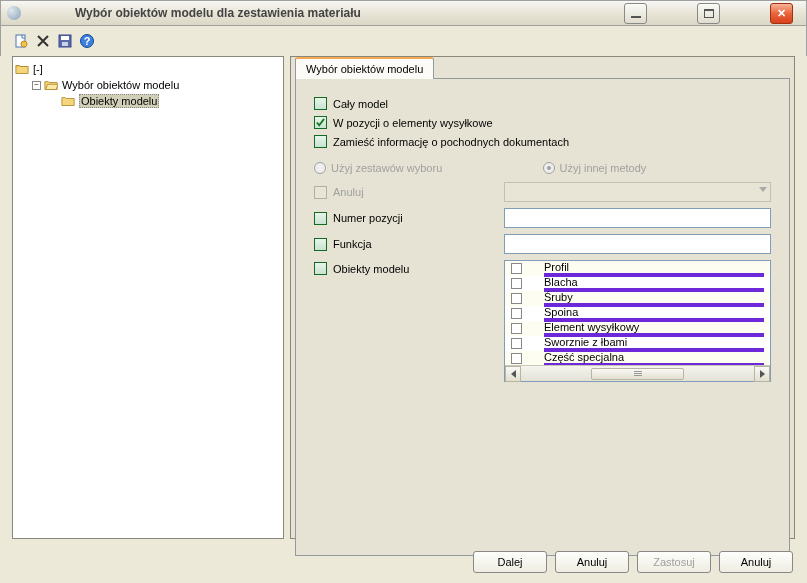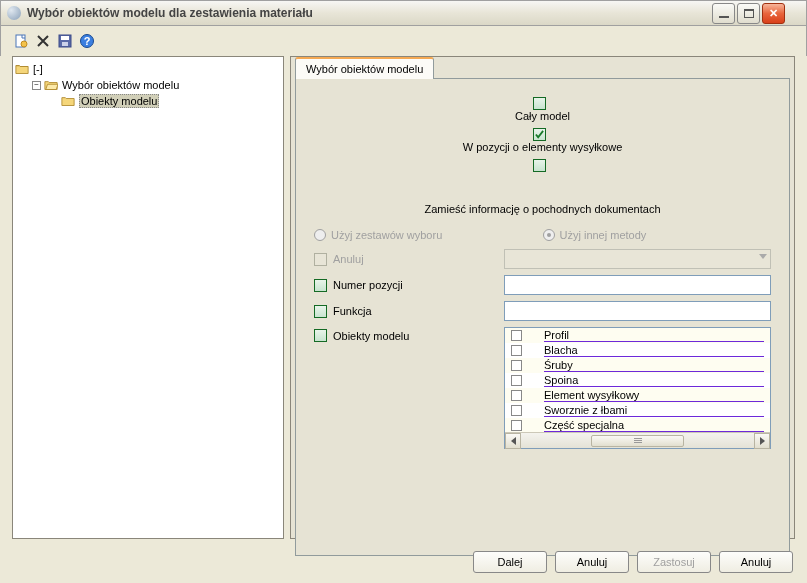--- a/index.html
+++ b/index.html
@@ -1,19 +1,19 @@
 <!DOCTYPE html>
 <html><head>
 <meta charset="utf-8">
 <style>
 * { box-sizing: border-box; margin: 0; padding: 0; font-family: Tahoma, Arial, sans-serif; font-size: 11px; }
 body { background: #ece9d8; width: 807px; height: 583px; overflow: hidden; }
 
 
-.titlebar { height: 26px; background: linear-gradient(to bottom, #f7f7f4 0%, #e8e5d7 50%, #dbd8c7 100%); border: 1px solid #a0a0a0; display: flex; align-items: center; padding: 0 21px 0 6px; }
+.titlebar { height: 26px; background: linear-gradient(to bottom, #f7f7f4 0%, #e8e5d7 50%, #dbd8c7 100%); border: 1px solid #a0a0a0; display: flex; align-items: center; padding: 0 13px 0 6px; gap: 48px; }
 .titlebar .app-icon { width: 14px; height: 14px; border-radius: 50%; background: radial-gradient(circle at 30% 30%, #e0e8f0, #8aa0b8); margin-right: 6px; flex-shrink:0; }
 .titlebar .title-text { flex: 1; font-weight: bold; color: #444; font-size: 12px; }
 .titlebar .win-btn { width: 23px; height: 21px; border: 1px solid #888; border-radius: 3px; margin-left: 2px; display: flex; align-items: center; justify-content: center; font-family: Arial; font-size: 12px; cursor: pointer; background: linear-gradient(to bottom,#fafaf7,#e0ddce); color:#555;}
 .titlebar .win-btn.close { background: linear-gradient(to bottom, #f7b59a 0%, #e8653c 50%, #d9401a 100%); border-color: #a03010; color: #fff; font-weight: bold; }
 .titlebar .win-btn.close span{color:#fff;}
 .titlebar .win-btn .min-bar{width:10px;height:2px;background:#555;margin-top:8px;}
 .titlebar .win-btn .max-box{width:10px;height:9px;border:1px solid #555;border-top:2px solid #555;}
 
 
 .toolbar { height: 30px; display: flex; align-items: center; padding: 0 12px; gap: 6px; border-left:1px solid #a0a0a0;border-right:1px solid #a0a0a0;}
@@ -35,22 +35,22 @@
 .tree-label.selected { background: #d1cfb8; border: 1px dotted #888; padding: 0 1px; }
 .tree-children { padding-left: 17px; }
 .tree-conn{width:12px;display:inline-block;flex-shrink:0;}
 
 
 .tabs { position: absolute; top: 0; left: 4px; right: 4px; }
 .tab-strip { display: flex; height: 22px; position: relative; }
 .tab { background: #fcfbf7; border: 1px solid #919b9c; border-bottom: none; border-radius: 3px 3px 0 0; padding: 3px 10px; font-size: 11px; position: relative; z-index: 2; margin-top: 2px;}
 .tab.active { border-top: 2px solid #f5a953; margin-top: 0; padding-top:4px; }
 .tab-body { position: absolute; top: 21px; left: 0; right: 0; background: #e6e3d4; border: 1px solid #919b9c; padding: 18px 18px 14px 18px; min-height:478px;}
-.tab-body > .row { margin-bottom: 6px; display: flex; align-items: center; flex-direction: column; }
-.tab-body > .row.spaced { margin-top: 0; gap: 31px; }
+.tab-body > .row { margin-bottom: 6px; display: flex; align-items: center; }
+.tab-body > .row.spaced { margin-top: 0; }
 
 
 .chk { width: 13px; height: 13px; border: 1px solid #146a24; background: linear-gradient(to bottom,#e8f4ea,#c8e4cf); margin-right: 6px; flex-shrink:0; display:inline-flex; align-items:center; justify-content:center; cursor:pointer;}
 .chk.checked svg{display:block;}
 .chk svg{display:none;width:9px;height:9px;}
 .radio { width: 12px; height: 12px; border: 1px solid #a0a0a0; border-radius: 50%; background: #eee; margin-right: 5px; flex-shrink:0; display:inline-flex;align-items:center;justify-content:center;}
 .radio .dot{width:4px;height:4px;border-radius:50%;background:#a0a0a0;}
 .lbl-disabled { color: #a0a0a0; text-align: right; }
 .form-row { display: flex; align-items: center; margin-bottom: 6px; }
 .form-row .left { width: 190px; display: flex; align-items: center; }
@@ -59,21 +59,21 @@
 .dropdown .dd-arrow { position:absolute; right:3px; top:4px; width:0;height:0;border-left:4px solid transparent;border-right:4px solid transparent;border-top:5px solid #aaa;}
 .two-col { display: flex; margin: 14px 0 8px 0; }
 .two-col > div { flex:1; display:flex; align-items:center; }
 
 
 .obj-list { border: 1px solid #7f9db9; background: #fff; flex:1;}
 .obj-list-inner{height:104px;overflow:hidden;}
 .obj-list-row { display:flex; align-items:center; height:15px; padding: 0 6px;}
 .obj-list-row:nth-child(odd){background:#fefdf1;}
 .obj-list-row .list-chk{width:11px;height:11px;border:1px solid #888;background:#fff;margin-right:22px;flex-shrink:0;}
-.obj-list-row .list-txt{border-bottom:1px solid #6d28d9;flex:1;}
+.obj-list-row .list-txt{border-bottom:4px solid #6d28d9;flex:1;}
 .hscroll{height:16px;background:linear-gradient(to bottom,#f4f3ee,#e4e2d6);border-top:1px solid #ccc8b8;display:flex;align-items:center;}
 .hscroll .sb-btn{width:16px;height:16px;border:1px solid #b8b4a2;background:linear-gradient(to bottom,#faf9f5,#e2dfcf);display:flex;align-items:center;justify-content:center;cursor:pointer;}
 .hscroll .sb-track{flex:1;height:16px;display:flex;align-items:center;justify-content:center;}
 .hscroll .sb-thumb{width:40%;height:12px;border:1px solid #b8b4a2;background:linear-gradient(to bottom,#faf9f5,#e2dfcf);border-radius:2px;display:flex;align-items:center;justify-content:center;}
 .hscroll .grip{width:8px;height:6px;background:repeating-linear-gradient(to bottom,#999 0 1px,transparent 1px 2px);}
 .arrow-l{width:0;height:0;border-top:4px solid transparent;border-bottom:4px solid transparent;border-right:5px solid #555;}
 .arrow-r{width:0;height:0;border-top:4px solid transparent;border-bottom:4px solid transparent;border-left:5px solid #555;}
 
 
 .button-bar { position: absolute; bottom: 10px; right: 14px; left:14px; display: flex; justify-content: flex-end; gap: 8px; }

